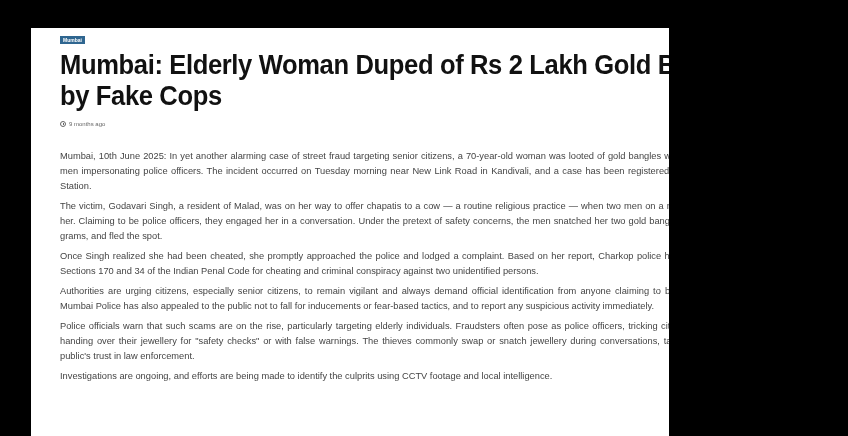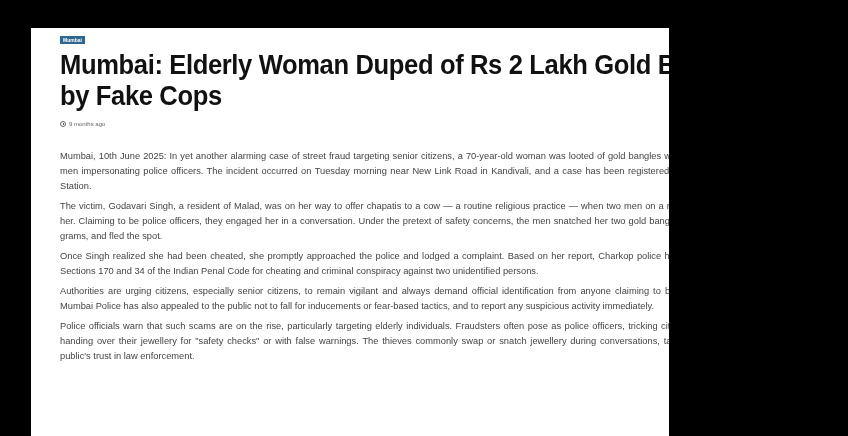--- a/index.html
+++ b/index.html
@@ -24,15 +24,16 @@
     <div class="meta">
       <span class="clock"></span>
       <span>9 months ago</span>
     </div>
     <div class="body">
       <p>Mumbai, 10th June 2025: In yet another alarming case of street fraud targeting senior citizens, a 70-year-old woman was looted of gold bangles worth ₹1.95 lakh by two men impersonating police officers. The incident occurred on Tuesday morning near New Link Road in Kandivali, and a case has been registered at the Charkop Police Station.</p>
       <p>The victim, Godavari Singh, a resident of Malad, was on her way to offer chapatis to a cow — a routine religious practice — when two men on a motorcycle approached her. Claiming to be police officers, they engaged her in a conversation. Under the pretext of safety concerns, the men snatched her two gold bangles, weighing about 30 grams, and fled the spot.</p>
       <p>Once Singh realized she had been cheated, she promptly approached the police and lodged a complaint. Based on her report, Charkop police have filed a case under Sections 170 and 34 of the Indian Penal Code for cheating and criminal conspiracy against two unidentified persons.</p>
       <p>Authorities are urging citizens, especially senior citizens, to remain vigilant and always demand official identification from anyone claiming to be a police officer. The Mumbai Police has also appealed to the public not to fall for inducements or fear-based tactics, and to report any suspicious activity immediately.</p>
       <p>Police officials warn that such scams are on the rise, particularly targeting elderly individuals. Fraudsters often pose as police officers, tricking citizens into removing or handing over their jewellery for "safety checks" or with false warnings. The thieves commonly swap or snatch jewellery during conversations, taking advantage of the public's trust in law enforcement.</p>
+      <p>Investigations are ongoing, and efforts are being made to identify the culprits using CCTV footage and local intelligence.</p>
     </div>
   </div>
 </div>
 
 </body></html>

